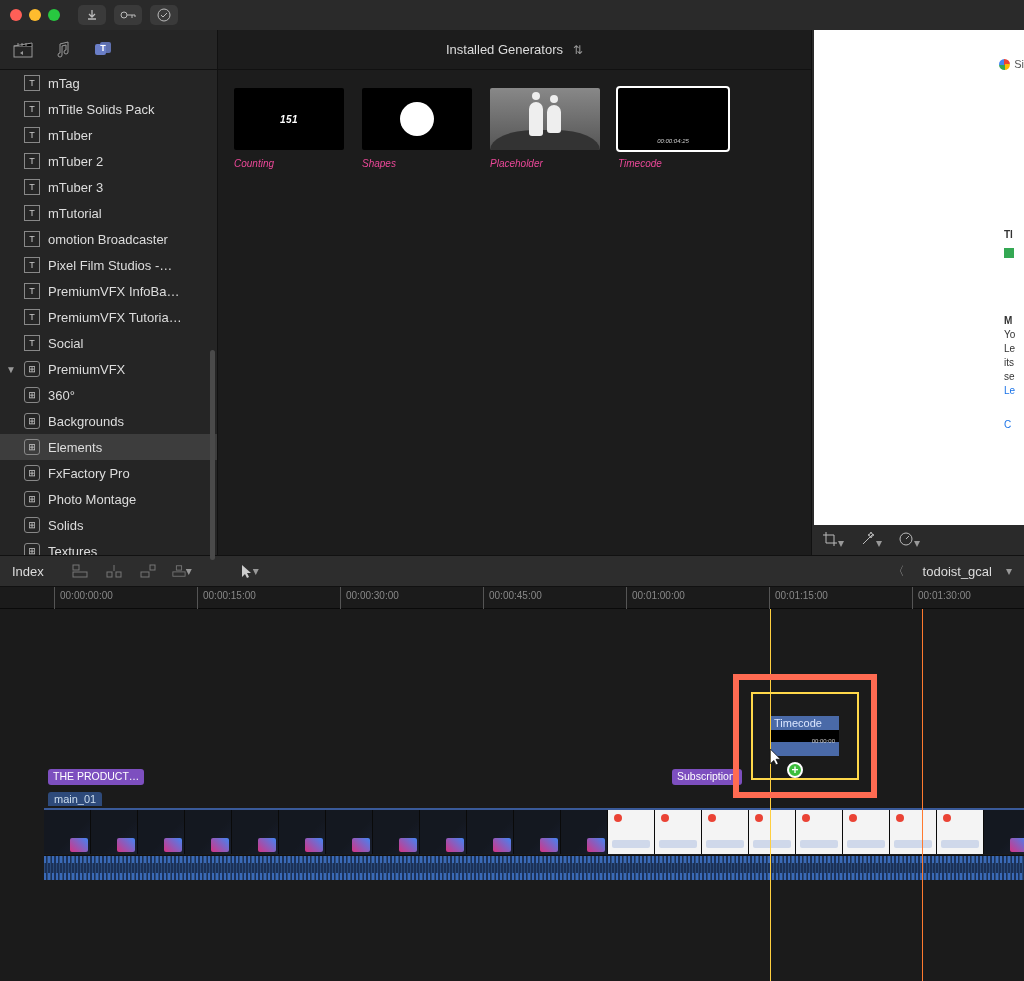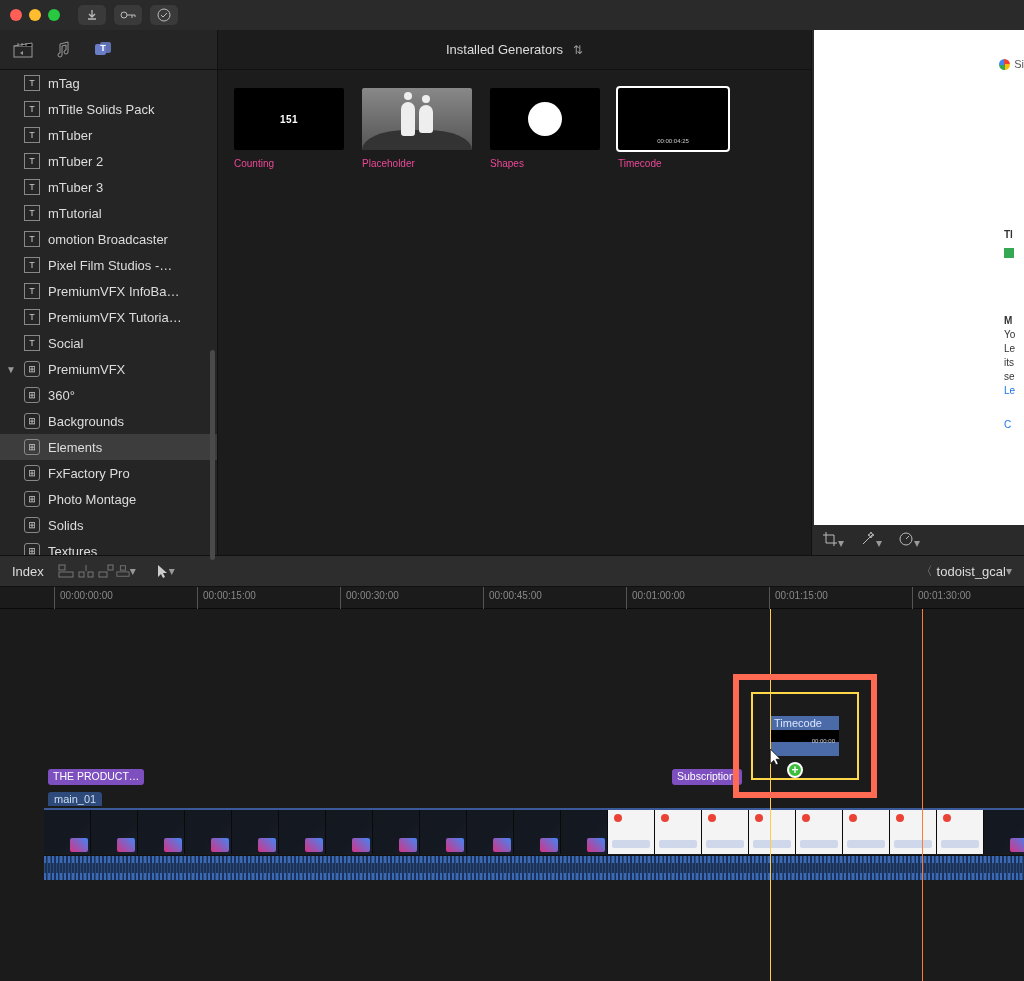--- a/index.html
+++ b/index.html
@@ -25,42 +25,42 @@
   .disclosure { width:10px; color:#999; font-size:10px; }
   .sb-scroll { position:absolute; right:2px; top:320px; width:5px; height:210px; background:#4a4a4a; border-radius:3px; }
   
   .content { flex:1; background:#1c1c1c; display:flex; flex-direction:column; border-right:1px solid #111;}
   .content-head { height:40px; display:flex; align-items:center; justify-content:center; color:#ddd; border-bottom:1px solid #111; gap:10px;}
   .searchbar { height:30px; display:flex; justify-content:flex-end; padding:6px 10px; }
   .search-input { width:175px; background:#323232; border:none; border-radius:5px; color:#ccc; padding:4px 8px 4px 28px; font-size:13px; }
   .search-wrap { position:relative; }
   .search-wrap svg { position:absolute; left:7px; top:5px; }
   .grid { display:flex; gap:18px; padding:18px 16px; }
-  .gen-item { width:110px; }
+  .gen-item { width:110px;font-style:italic; }
   .gen-thumb { width:110px; height:62px; background:#000; border-radius:2px; display:flex; align-items:center; justify-content:center; position:relative; overflow:hidden;}
   .gen-thumb.selected { outline:2px solid #fff; outline-offset:0; }
   .gen-label { margin-top:8px; font-size:10px; color:#ec4899; }
   
   .thumb-counting { color:#fff; font-size:10px; font-weight:bold; letter-spacing:0.5px;}
   .thumb-placeholder { background:linear-gradient(#888,#555); }
   .thumb-placeholder::before { content:""; position:absolute; bottom:0; left:0; right:0; height:20px; background:#333; border-radius:40% 40% 0 0 / 100% 100% 0 0;}
   .figure { width:14px; height:34px; background:#eee; border-radius:7px 7px 3px 3px; position:relative; margin:0 2px;}
   .figure::before { content:""; position:absolute; top:-10px; left:3px; width:8px; height:8px; background:#eee; border-radius:50%; }
   .thumb-shapes .circ { width:34px; height:34px; background:#fff; border-radius:50%; }
   .thumb-timecode { color:#ccc; font-size:6px; position:absolute; bottom:6px; }
   
   .viewer-strip { width:212px; background:#2a2a2a; display:flex; flex-direction:column; }
   .viewer-canvas { flex:1; background:#fff; margin:0 0 0 2px; position:relative; }
   .viewer-tools { height:30px; display:flex; align-items:center; gap:16px; padding:0 10px; color:#bbb; }
   .g-signin { position:absolute; top:28px; right:0; font-size:11px; color:#555; display:flex; align-items:center; gap:4px;}
   .g-logo{width:11px;height:11px;background:conic-gradient(#ea4335 0 25%,#fbbc05 0 50%,#34a853 0 75%,#4285f4 0);border-radius:50%;}
   .viewer-snip{position:absolute; right:0; top:198px; width:20px; font-size:10px; color:#333; line-height:1.4;}
   .viewer-snip .link{color:#1a73e8;}
   
-  .tl-toolbar { height:32px; background:#2d2d2d; display:flex; align-items:center; padding:0 12px; border-top:1px solid #111; border-bottom:1px solid #111;}
+  .tl-toolbar { height:32px; background:#2d2d2d; display:flex; align-items:center; padding:0 12px; gap:14px; border-top:1px solid #111; border-bottom:1px solid #111;}
   .tl-toolbar .index { color:#ddd; margin-right:12px;}
   .tl-toolbar .tool { width:20px; height:20px; color:#888; display:flex; align-items:center; justify-content:center;}
   .tl-toolbar .spacer { flex:1; }
   .proj-name { color:#ddd; }
   .ruler { height:22px; background:#1b1b1b; position:relative; border-bottom:1px solid #0a0a0a;}
   .ruler-tick { position:absolute; top:3px; font-size:10px; color:#888; }
   .ruler-tick::before { content:""; position:absolute; left:-6px; top:-3px; width:1px; height:22px; background:#555;}
   .timeline { position:relative; height:372px; background:#1b1b1b; overflow:hidden;}
   .marker { position:absolute; top:160px; height:16px; border-radius:3px; font-size:10.5px; color:#fff; padding:1px 5px; overflow:hidden; white-space:nowrap;}
   .marker.purple { background:#7d4fbf; }
@@ -227,31 +227,31 @@
       <span class="chev">⇅</span>
     </div>
     <div class="grid">
       <div class="gen-item">
         <div class="gen-thumb">
             <span class="thumb-counting">151</span>
           </div>
         <div class="gen-label">Counting</div>
       </div>
       <div class="gen-item">
+        <div class="gen-thumb thumb-shapes">
+            <div class="circ"></div>
+          </div>
+        <div class="gen-label">Shapes</div>
+      </div>
+      <div class="gen-item">
         <div class="gen-thumb thumb-placeholder">
             <div class="figure"></div>
             <div class="figure" style="height:28px;"></div>
           </div>
         <div class="gen-label">Placeholder</div>
-      </div>
-      <div class="gen-item">
-        <div class="gen-thumb thumb-shapes">
-            <div class="circ"></div>
-          </div>
-        <div class="gen-label">Shapes</div>
       </div>
       <div class="gen-item">
         <div class="gen-thumb selected">
             <span class="thumb-timecode">00:00:04:25</span>
           </div>
         <div class="gen-label">Timecode</div>
       </div>
     </div>
   </div>
 

